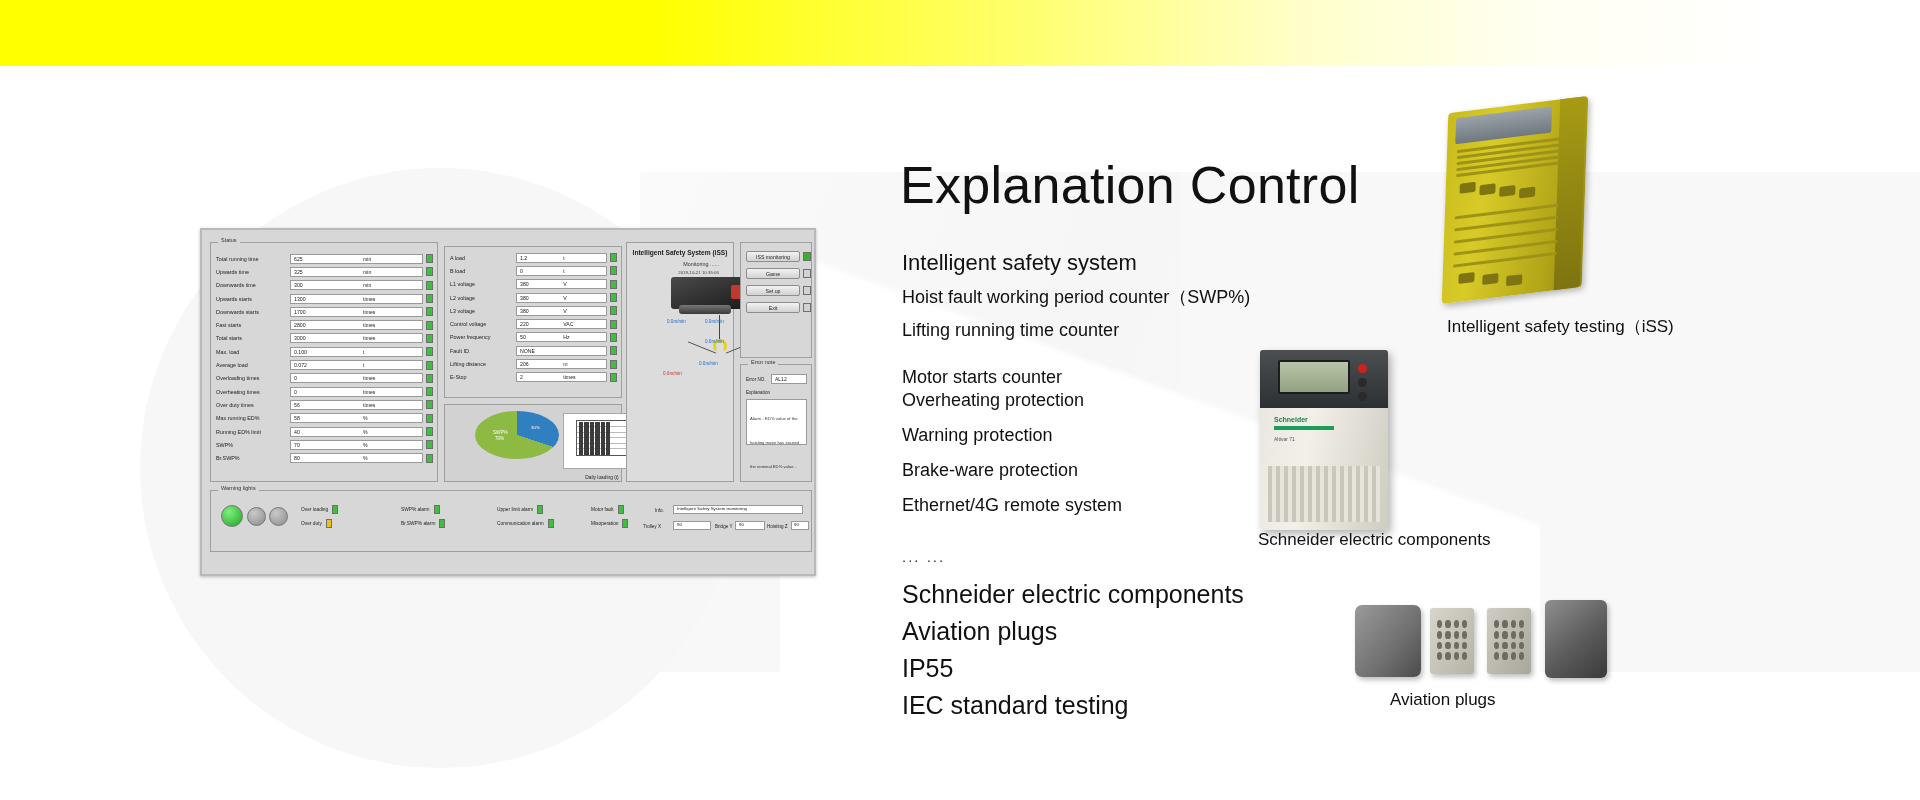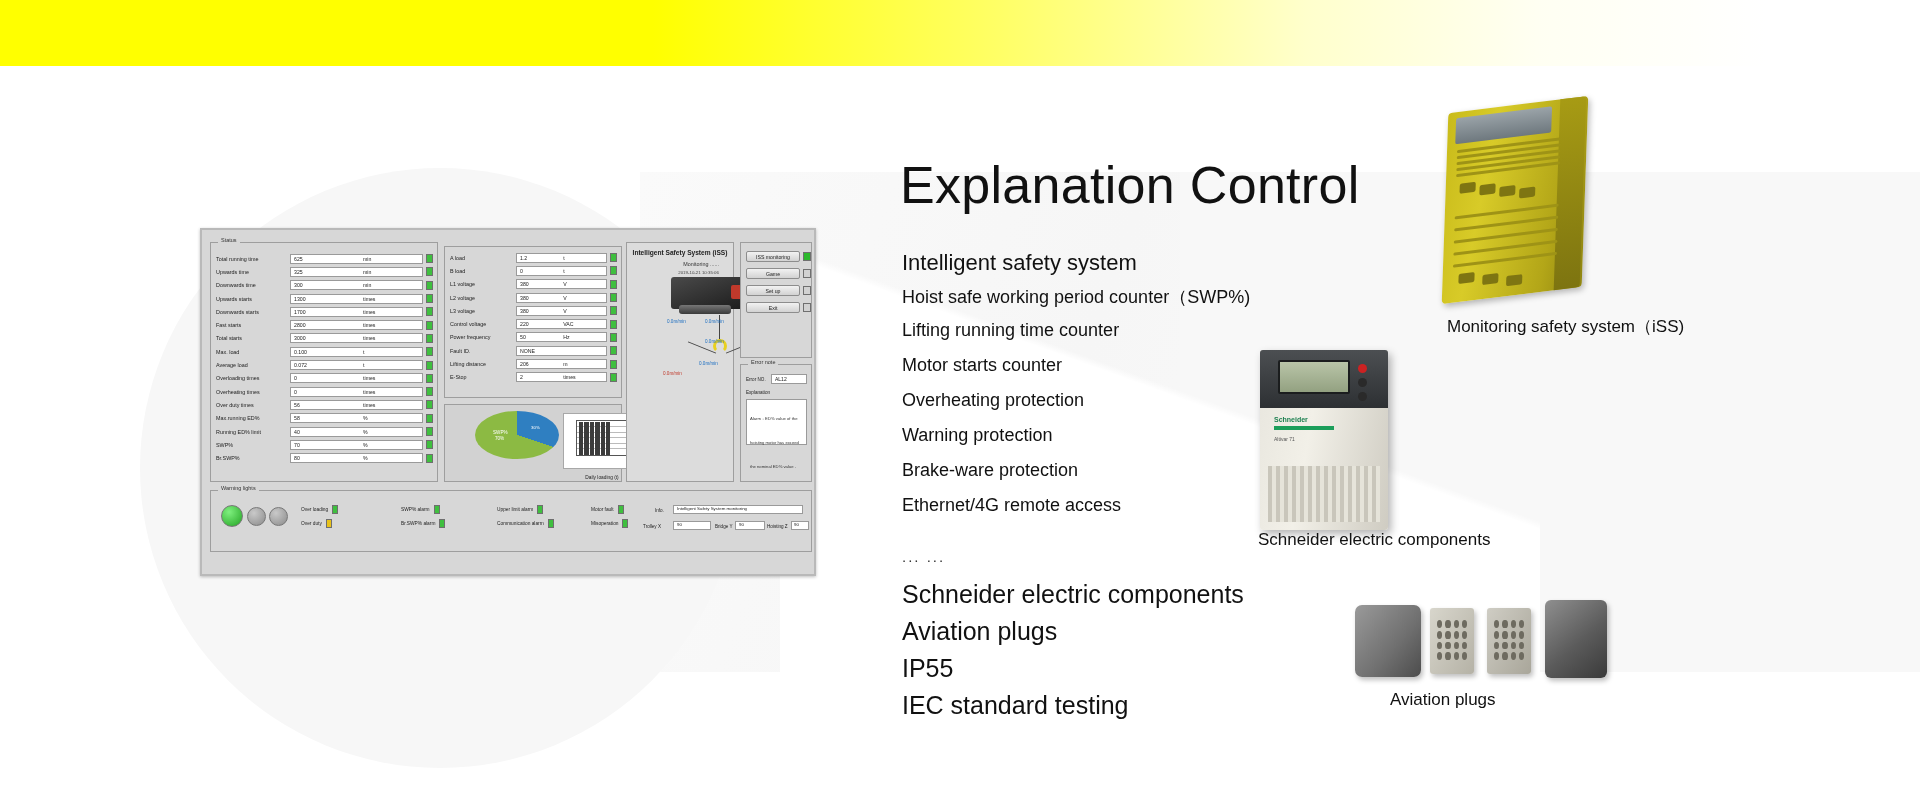--- a/index.html
+++ b/index.html
@@ -619,27 +619,27 @@
           <span style="position:absolute;left:2px;top:0px;font-size:4.4px;color:#222;">90</span>
         </div>
       </div>
 
     </div>
   </div>
 
   <div class="headline">Explanation Control</div>
   <div class="sub-head">Intelligent safety system</div>
   <div id="feature-list">
-      <div class="feat" style="top: 285px;">Hoist safe working period counter（SWP%)</div>
+      <div class="feat" style="top: 285px;">Hoist fault working period counter（SWP%)</div>
       <div class="feat" style="top: 320px;">Lifting running time counter</div>
-      <div class="feat" style="top: 355px;">Motor starts counter</div>
+      <div class="feat" style="top: 367px;">Motor starts counter</div>
       <div class="feat" style="top: 390px;">Overheating protection</div>
       <div class="feat" style="top: 425px;">Warning protection</div>
       <div class="feat" style="top: 460px;">Brake-ware protection</div>
-      <div class="feat" style="top: 495px;">Ethernet/4G remote access</div>
+      <div class="feat" style="top: 495px;">Ethernet/4G remote system</div>
     </div>
   <div class="dots" style="top:548px;">... ...</div>
   <div id="big-lines">
       <div class="bigline" style="top: 580px;">Schneider electric components</div>
       <div class="bigline" style="top: 617px;">Aviation plugs</div>
       <div class="bigline" style="top: 654px;">IP55</div>
       <div class="bigline" style="top: 691px;">IEC standard testing</div>
     </div>
 
   <div class="iss-mod">
@@ -657,21 +657,21 @@
     <div class="iss-term" style="left:74px; top:84px;"></div>
     <div class="iss-vent" style="top:104px;"></div>
     <div class="iss-vent" style="top:116px;"></div>
     <div class="iss-vent" style="top:128px;"></div>
     <div class="iss-vent" style="top:140px;"></div>
     <div class="iss-vent" style="top:152px;"></div>
     <div class="iss-term" style="left:16px; top:162px;"></div>
     <div class="iss-term" style="left:40px; top:166px;"></div>
     <div class="iss-term" style="left:64px; top:170px;"></div>
   </div>
-  <div class="caption" style="left:1447px; top:315px;">Monitoring safety system（iSS)</div>
+  <div class="caption" style="left:1447px; top:315px;">Intelligent safety testing（iSS)</div>
 
   <div class="vfd">
     <div class="vfd-body"></div>
     <div class="vfd-head"></div>
     <div class="vfd-screen"></div>
     <div class="vfd-knob" style="left:98px; top:14px; background:#cc2222;"></div>
     <div class="vfd-knob" style="left:98px; top:28px; background:#2a2a2a;"></div>
     <div class="vfd-knob" style="left:98px; top:42px; background:#2a2a2a;"></div>
     <div class="vfd-brand">Schneider</div>
     <div class="vfd-bar"></div>

